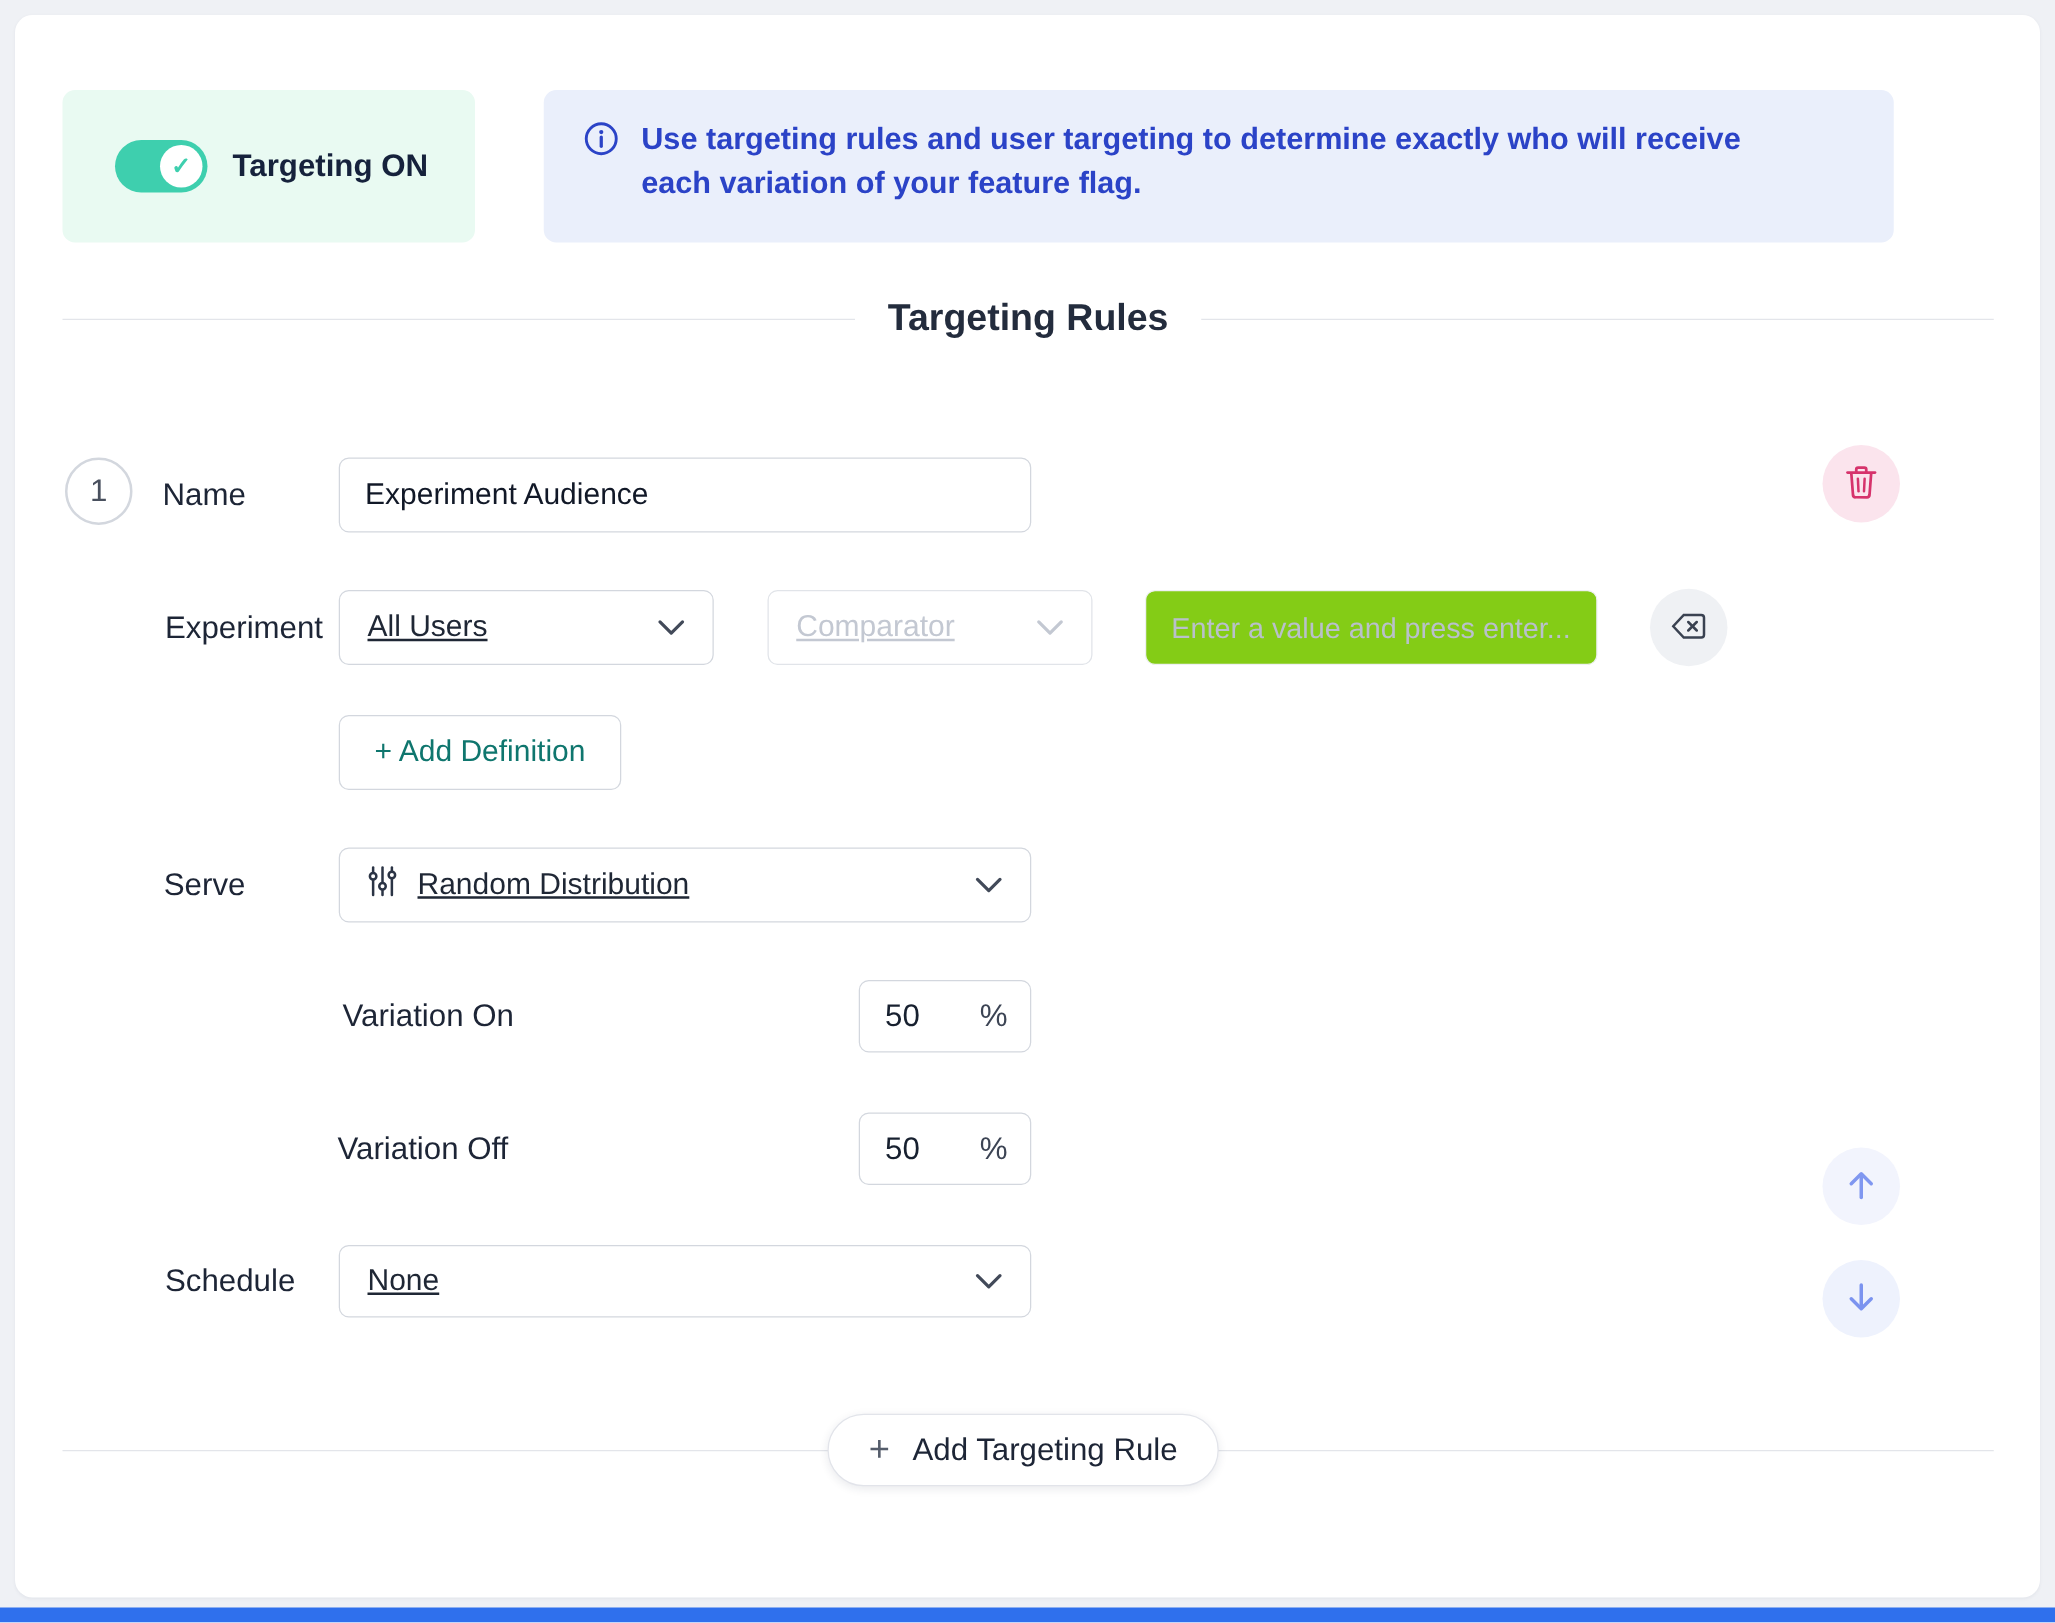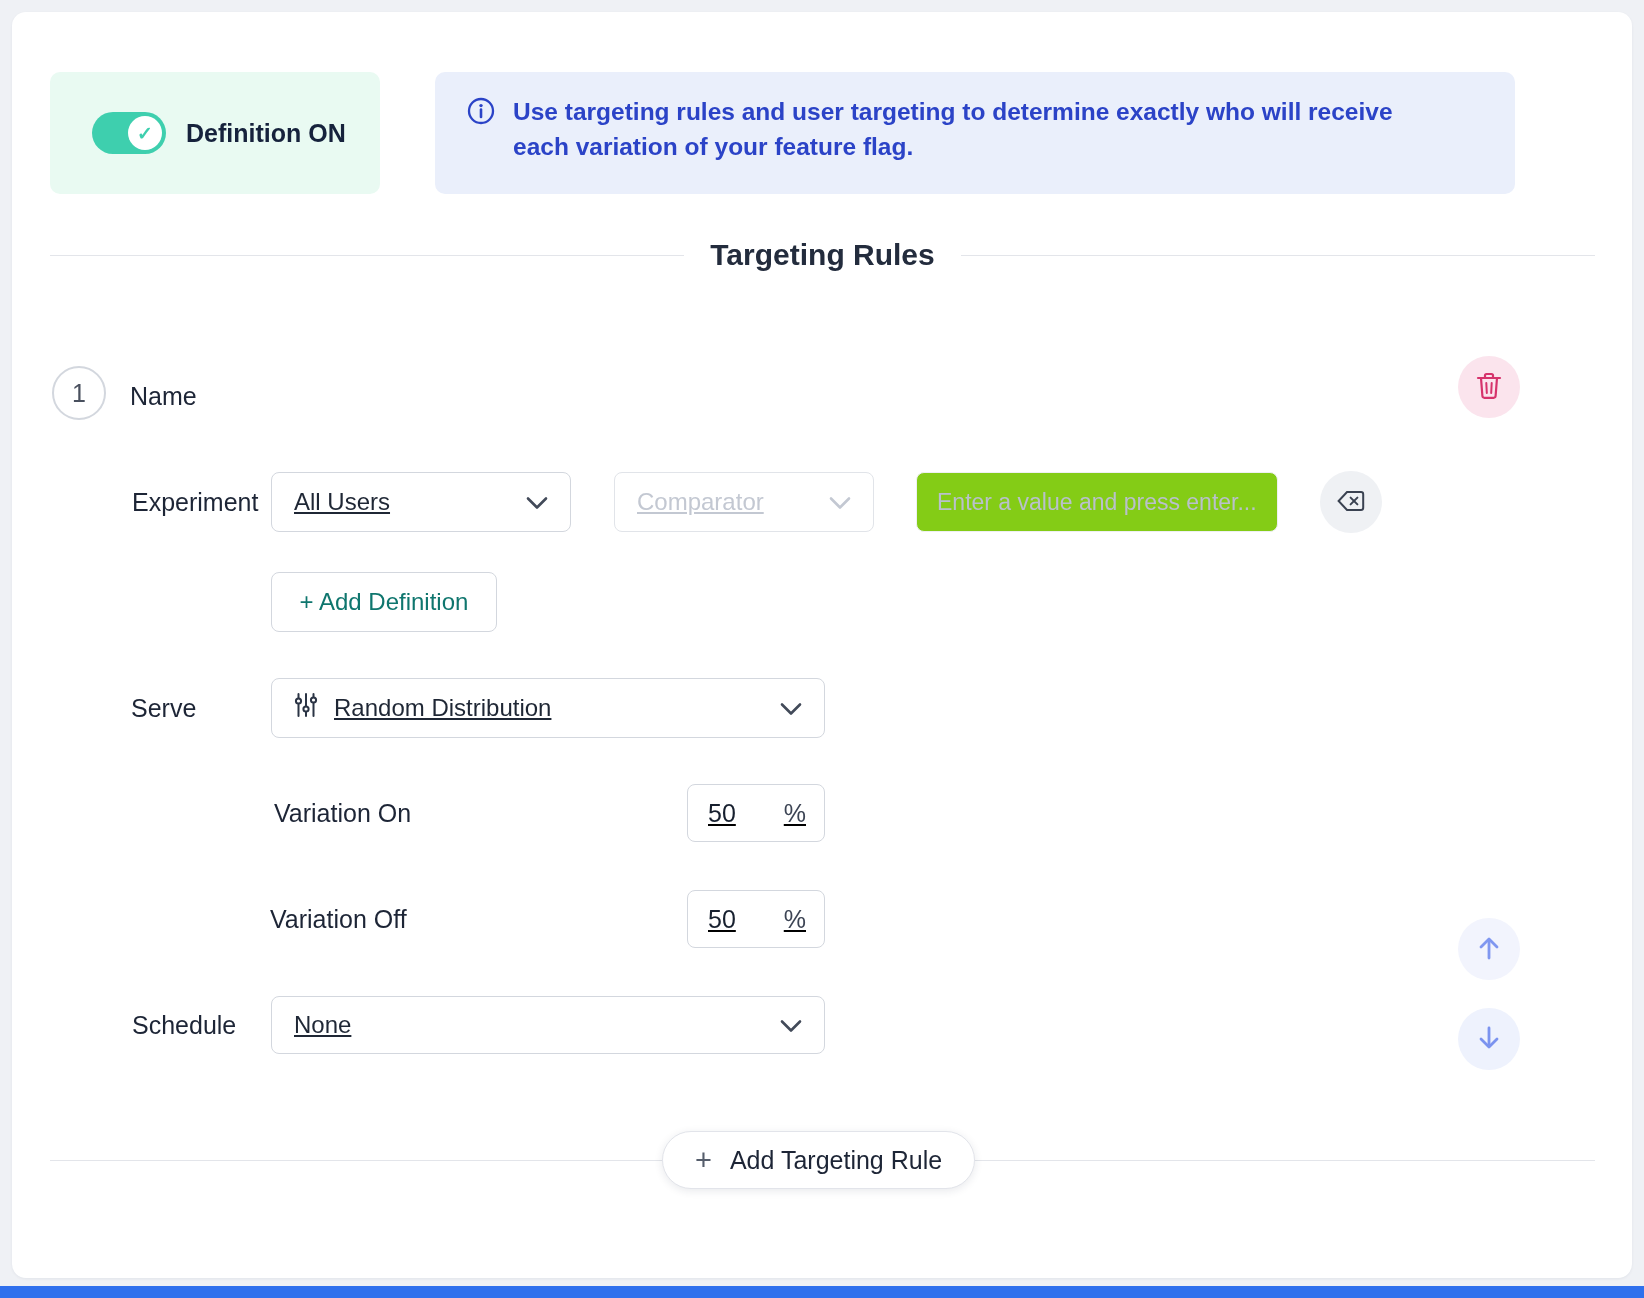--- a/index.html
+++ b/index.html
@@ -100,21 +100,21 @@
     border: 1px solid #d3d7de; border-radius: 8px; background: #fff;
     font-size: 24px; color: #0f766e; font-weight: 500;
     display: flex; align-items: center; justify-content: center; cursor: pointer;
     font-family: "Liberation Sans", sans-serif;
   }
 
   .serve-select { left: 259px; top: 666px; width: 554px; gap: 16px; }
 
   .pct-box {
     width: 138px; height: 58px; border: 1px solid #d3d7de; border-radius: 8px;
-    display: flex; align-items: center; padding: 0 18px; background: #fff; text-decoration: underline;
+    display: flex; align-items: center; padding: 0 18px; background: #fff;
   }
   .pct-box input {
     width: 62px; border: none; outline: none; font-size: 25px; color: #17202f;
     font-family: "Liberation Sans", sans-serif; background: transparent;
   }
   .pct-box .unit { margin-left: auto; font-size: 25px; color: #3c4454; }
   .von-box  { left: 675px; top: 772px; }
   .voff-box { left: 675px; top: 878px; }
 
   .schedule-select { left: 259px; top: 984px; width: 554px; height: 58px; }
@@ -134,21 +134,21 @@
 </style>
 </head>
 <body>
 
 <div class="card">
 
   <div class="abs toggle-card">
     <div class="switch">
       <div class="knob">✓</div>
     </div>
-    <div class="toggle-label">Definition ON</div>
+    <div class="toggle-label">Targeting ON</div>
   </div>
 
   <div class="abs info-banner">
     <span class="info-icon">
       <svg width="28" height="28" viewBox="0 0 28 28">
         <circle cx="14" cy="14" r="12" fill="none" stroke="#2b43c7" stroke-width="2.3"></circle>
         <circle cx="14" cy="8.6" r="1.7" fill="#2b43c7"></circle>
         <line x1="14" y1="12.6" x2="14" y2="20" stroke="#2b43c7" stroke-width="2.6" stroke-linecap="round"></line>
       </svg>
     </span>
@@ -157,20 +157,21 @@
 
   <div class="abs section-head">
     <div class="h-line"></div>
     <div class="section-title">Targeting Rules</div>
     <div class="h-line"></div>
   </div>
 
   <div class="abs rule-number">1</div>
 
   <div class="abs row-label" style="left:118px; top:354px;">Name</div>
+  <input class="abs text-input name-input" type="text" value="Experiment Audience" style="">
   <button class="abs icon-circle-btn trash-btn">
     <span>
       <svg width="26" height="28" viewBox="0 0 26 28">
         <line x1="2" y1="6" x2="24" y2="6" stroke="#d6336c" stroke-width="2.2" stroke-linecap="round"></line>
         <path d="M9 6 V3.5 a1.5 1.5 0 0 1 1.5 -1.5 h5 a1.5 1.5 0 0 1 1.5 1.5 V6" fill="none" stroke="#d6336c" stroke-width="2.2"></path>
         <path d="M5 6 l1.4 18 a2 2 0 0 0 2 1.8 h9.2 a2 2 0 0 0 2 -1.8 L21 6" fill="none" stroke="#d6336c" stroke-width="2.2" stroke-linejoin="round"></path>
         <line x1="10.3" y1="11" x2="10.8" y2="21" stroke="#d6336c" stroke-width="2" stroke-linecap="round"></line>
         <line x1="15.7" y1="11" x2="15.2" y2="21" stroke="#d6336c" stroke-width="2" stroke-linecap="round"></line>
       </svg>
     </span>

